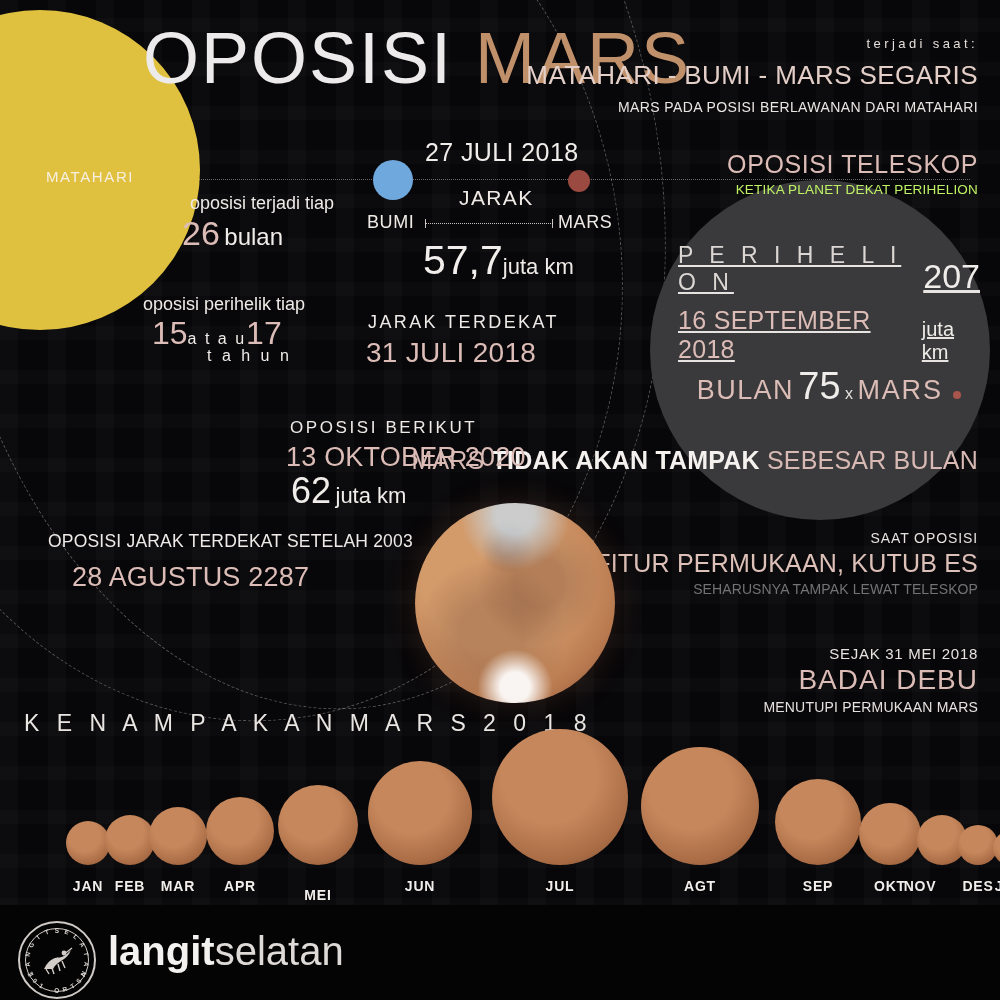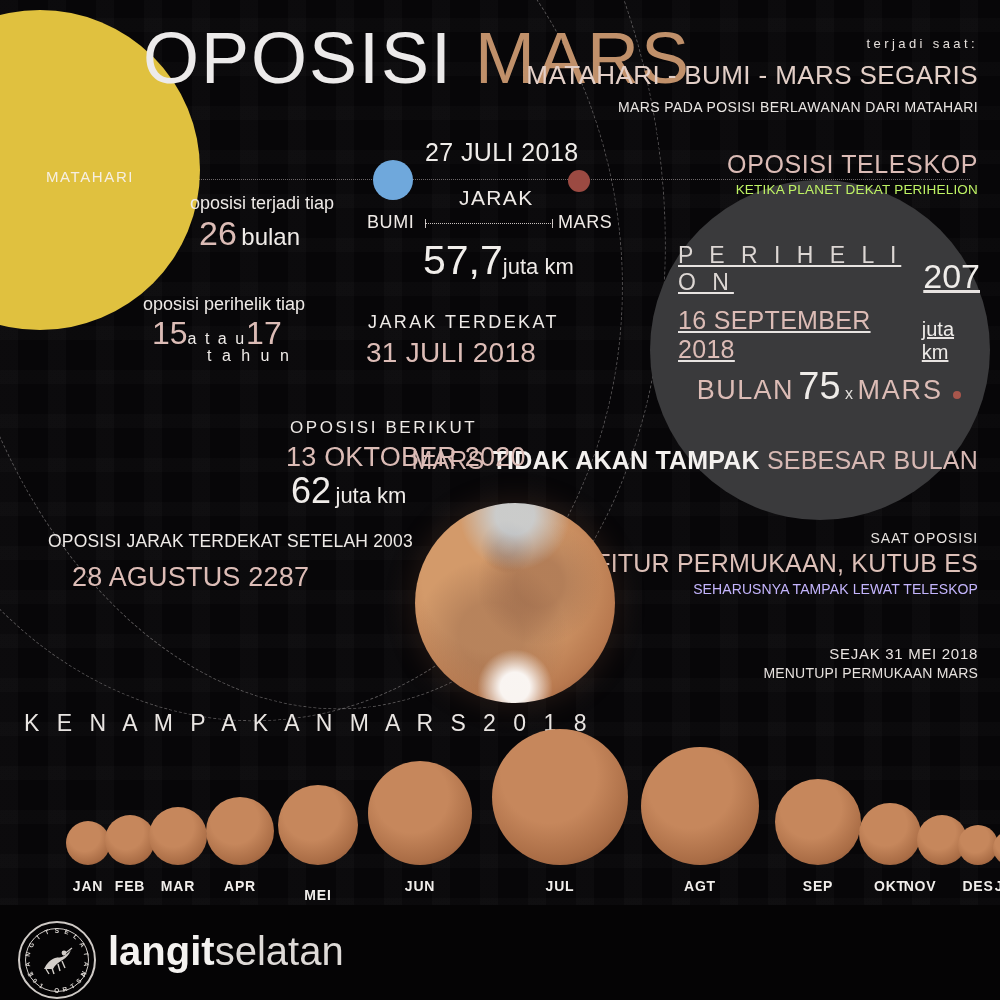--- a/index.html
+++ b/index.html
@@ -87,21 +87,21 @@
   .uk-b .b3{font-size:16px;color:#e4e0dd;}
   .uk-b .b4{font-size:27px;color:#dcbcb6;letter-spacing:1.8px;}
   .uk-b .dot{display:inline-block;width:8px;height:8px;border-radius:50%;background:#a8564c;vertical-align:middle;margin-left:6px;}
 
   .nottampak{position:absolute;right:22px;top:446px;font-size:25px;white-space:nowrap;color:#d8b9b4;letter-spacing:.2px;}
   .nottampak b{color:#f4f1ef;font-weight:700;}
 
   .saatop{position:absolute;right:22px;top:530px;text-align:right;}
   .saatop .l1{font-size:14px;letter-spacing:.9px;color:#e6e1de;}
   .saatop .l2{font-size:25px;letter-spacing:.2px;color:#ddc0b8;margin-top:3px;}
-  .saatop .l3{font-size:14px;letter-spacing:.1px;color:#c4b5fd;margin-top:3px;}
+  .saatop .l3{font-size:14px;letter-spacing:.1px;color:#737373;margin-top:3px;}
 
   .badai{position:absolute;right:22px;top:645px;text-align:right;}
   .badai .l1{font-size:15px;letter-spacing:.7px;color:#e8e3e0;}
   .badai .l2{font-size:28px;letter-spacing:1px;color:#dcbcb6;margin-top:2px;}
   .badai .l3{font-size:14px;letter-spacing:.2px;color:#e6e1de;margin-top:3px;}
 
   
   .c-date{position:absolute;left:425px;top:138px;font-size:25px;color:#f0edea;letter-spacing:.4px;white-space:nowrap;}
   .c-jarak{position:absolute;left:459px;top:186px;font-size:21px;color:#efeae6;letter-spacing:1.4px;}
   .lbl-bumi{position:absolute;left:367px;top:212px;font-size:18px;color:#efeae6;letter-spacing:.6px;}
@@ -111,21 +111,21 @@
   .measure .cap{position:absolute;top:0;width:1px;height:9px;background:rgba(235,228,224,.85);}
   .c-val{position:absolute;left:423px;top:237px;white-space:nowrap;}
   .c-val .n{font-size:41px;color:#f1eeeb;font-weight:300;}
   .c-val .u{font-size:22px;color:#eeeae7;}
 
   .jt-t{position:absolute;left:368px;top:312px;font-size:18px;letter-spacing:2.4px;color:#eeeae7;}
   .jt-d{position:absolute;left:366px;top:337px;font-size:28px;letter-spacing:.3px;color:#dcbcb6;}
 
   
   .l1-t{position:absolute;left:190px;top:193px;font-size:18px;color:#eeeae7;}
-  .l1-b{position:absolute;left:199px;top:214px;white-space:nowrap;}
+  .l1-b{position:absolute;left:182px;top:214px;white-space:nowrap;}
   .l1-b .n{font-size:34px;color:#dcbcb6;}
   .l1-b .u{font-size:24px;color:#f0ece9;}
 
   .l2-t{position:absolute;left:143px;top:294px;font-size:18px;color:#eeeae7;}
   .l2-b{position:absolute;left:152px;top:315px;white-space:nowrap;}
   .l2-b .n{font-size:32px;color:#dcbcb6;}
   .l2-b .mid{font-size:16px;color:#f0ece9;letter-spacing:2px;}
   .l2-b2{position:absolute;left:207px;top:347px;font-size:16px;letter-spacing:3px;color:#f0ece9;}
 
   .ob-t{position:absolute;left:290px;top:418px;font-size:17px;letter-spacing:2.6px;color:#eeeae7;}
@@ -214,20 +214,21 @@
   </div>
 
   <div class="saatop">
     <div class="l1">SAAT OPOSISI</div>
     <div class="l2">FITUR PERMUKAAN, KUTUB ES</div>
     <div class="l3">SEHARUSNYA TAMPAK LEWAT TELESKOP</div>
   </div>
 
   <div class="badai">
     <div class="l1">SEJAK 31 MEI 2018</div>
+    <div class="l2">BADAI DEBU</div>
     <div class="l3">MENUTUPI PERMUKAAN MARS</div>
   </div>
 
   <div class="c-date">27 JULI 2018</div>
   <div class="earth"></div>
   <div class="marsdot"></div>
   <div class="c-jarak">JARAK</div>
   <div class="lbl-bumi">BUMI</div>
   <div class="lbl-mars">MARS</div>
   <div class="measure">

